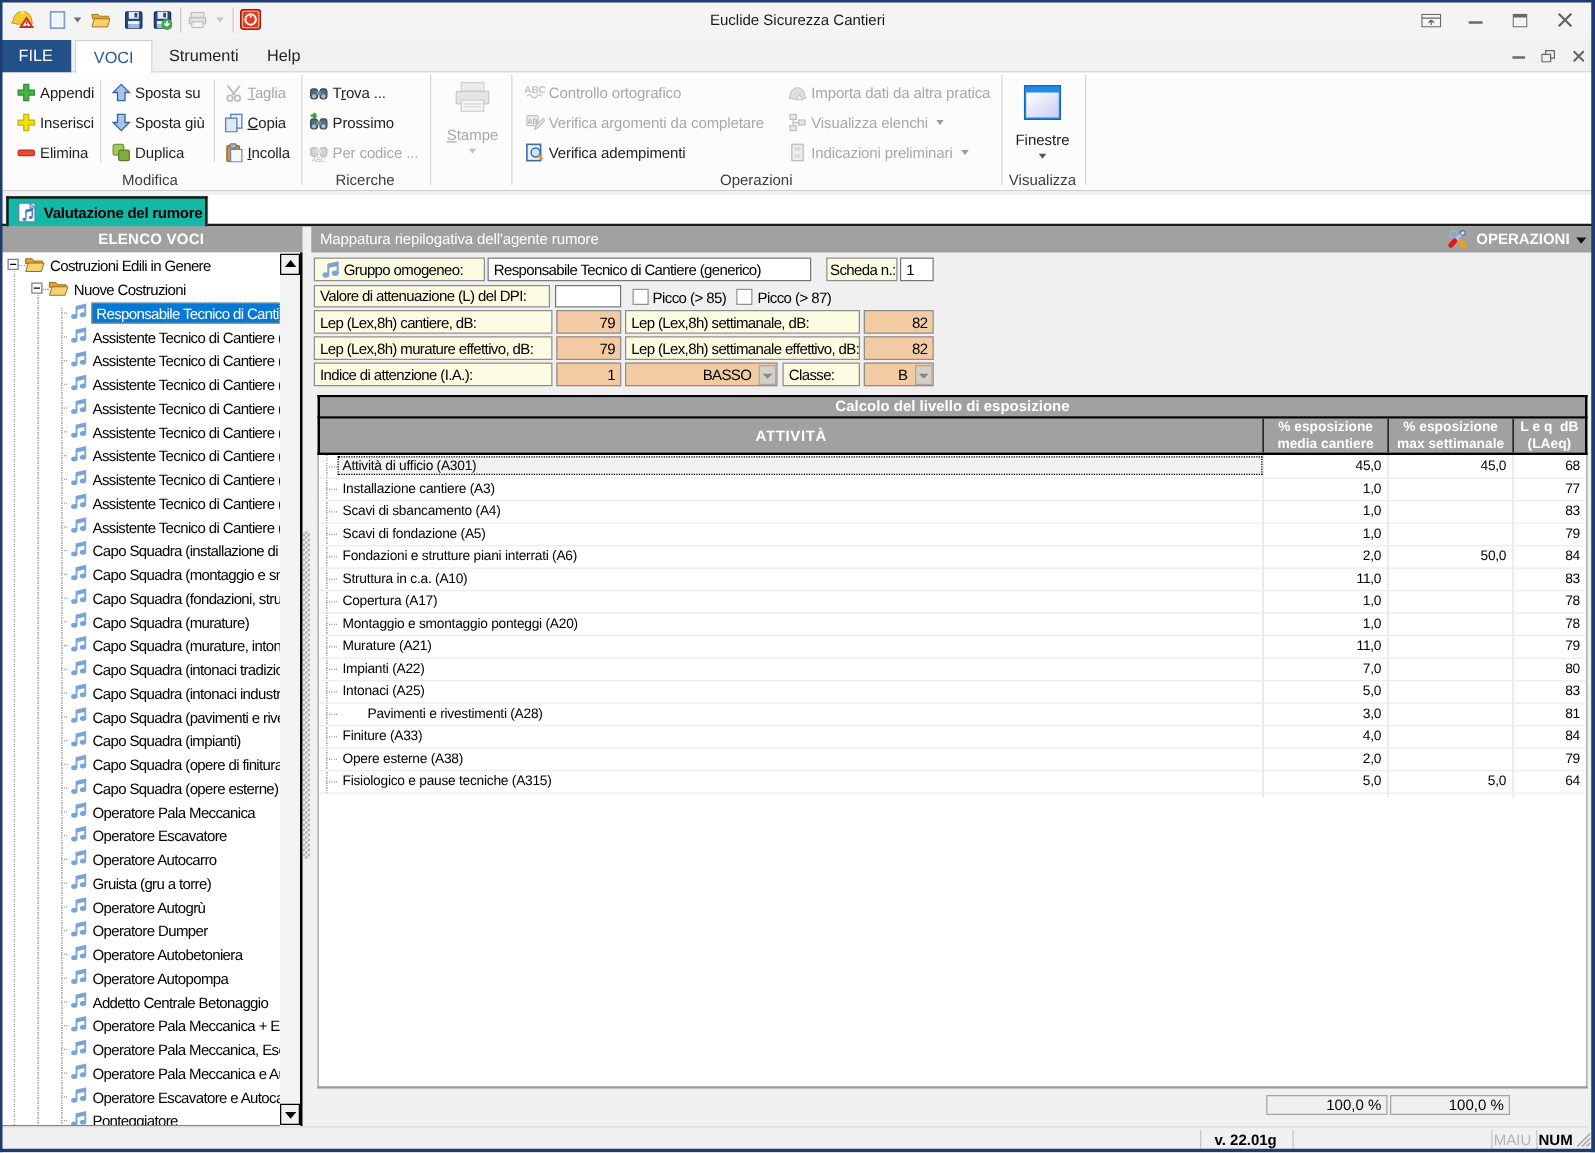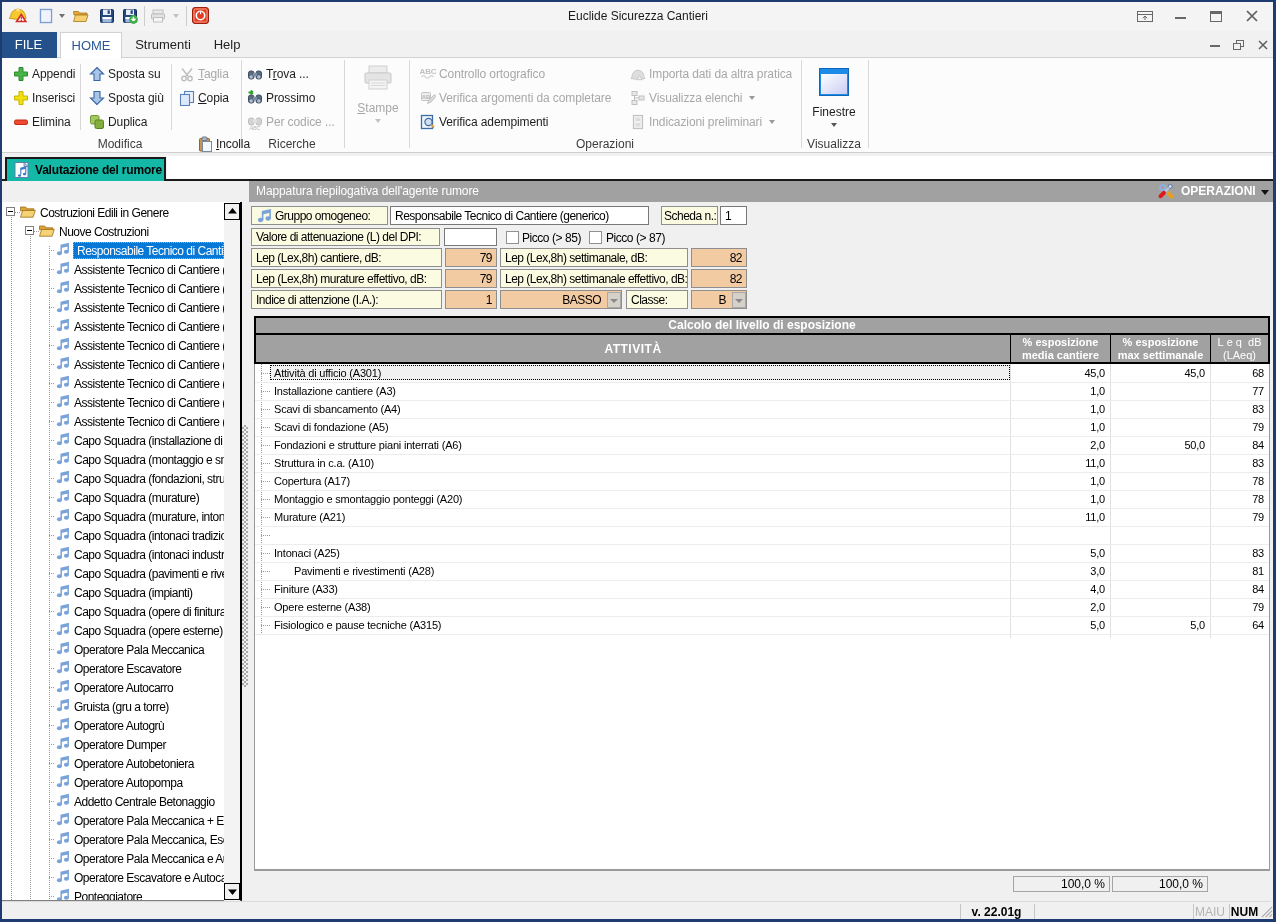--- a/index.html
+++ b/index.html
@@ -118,21 +118,21 @@
 <svg class="abs" style="left:1210px;top:11px" width="12" height="11" viewBox="0 0 12 11">
       <rect x="0.5" y="0.5" width="11" height="10" fill="none" stroke="#686868" stroke-width="1"></rect>
       <rect x="0.5" y="0.5" width="11" height="2.5" fill="#686868"></rect>
     </svg>
 <svg class="abs" style="left:1246px;top:10px" width="12" height="12" viewBox="0 0 12 12">
       <path d="M1 1 L11 11 M11 1 L1 11" stroke="#5f5f5f" stroke-width="1.7"></path>
     </svg>
 <div class="abs" id="tabrow"></div>
 <div class="abs" id="tabrow-line"></div>
 <div class="tab" style="left:0px;width:57px;background:#24518a;color:#fff;">FILE</div>
-<div class="tab" style="left:60px;width:62px;background:#fff;border:1px solid #d2d2d2;border-bottom:1px solid #fff;color:#2b579a;z-index:2;height:27px;">HOME</div>
+<div class="tab" style="left:60px;width:62px;background:#fff;border:1px solid #d2d2d2;border-bottom:1px solid #fff;color:#2b579a;z-index:2;height:27px;">VOCI</div>
 <div class="tab" style="left:128px;width:70px;">Strumenti</div>
 <div class="tab" style="left:206px;width:42px;">Help</div>
 <div class="abs" id="ribbon"></div>
 <div class="abs" style="left:1210px;top:45px;width:10px;height:2px;background:#686868;"></div>
 <svg class="abs" style="left:1233px;top:40px" width="11" height="10" viewBox="0 0 11 10">
       <rect x="3.5" y="0.5" width="7" height="6" fill="none" stroke="#686868"></rect>
       <rect x="0.5" y="3.5" width="7" height="6" fill="#f1f1f1" stroke="#686868"></rect>
     </svg>
 <svg class="abs" style="left:1258px;top:40px" width="10" height="10" viewBox="0 0 10 10">
       <path d="M1 1 L9 9 M9 1 L1 9" stroke="#5f5f5f" stroke-width="1.5"></path>
@@ -205,21 +205,21 @@
     </div>
 <div class="rbtn" style="left:179px;top:87px;">
       <span class="ic">
         <svg width="16" height="16" viewBox="0 0 16 16">
           <rect x="5.5" y="1.5" width="9" height="11" fill="#eaf1fb" stroke="#5b82b8" stroke-width="1.1"></rect>
           <rect x="1.5" y="4.5" width="9" height="11" fill="#dce9fb" stroke="#5b82b8" stroke-width="1.1"></rect>
         </svg>
       </span>
       <span><span style="text-decoration:underline">C</span>opia</span>
     </div>
-<div class="rbtn" style="left:197px;top:111px;margin-top:22px;">
+<div class="rbtn" style="left:179px;top:111px;">
       <span class="ic">
         <svg width="16" height="16" viewBox="0 0 16 16">
           <rect x="2.5" y="2.5" width="10" height="12.5" rx="1" fill="#c89550" stroke="#8f6526" stroke-width="1"></rect>
           <rect x="5" y="1" width="5" height="3.5" rx="1" fill="#b0b8c4" stroke="#6e7684"></rect>
           <rect x="5.5" y="5.5" width="9" height="10" fill="#f4f7fb" stroke="#7a8ba0" stroke-width="1"></rect>
         </svg>
       </span>
       <span><span style="text-decoration:underline">I</span>ncolla</span>
     </div>
 <div class="rbtn" style="left:247px;top:63px;">
@@ -351,20 +351,21 @@
 <div class="abs" id="strip"></div>
     <div class="abs" id="stripright"></div>
     <div class="abs" id="stripline"></div>
 <div class="abs" id="doctab"><svg style="margin:0 6px 0 7px" width="15" height="16" viewBox="0 0 15 16">
         <rect x="1" y="0.5" width="13" height="15" fill="#fff" stroke="#5b7fae" stroke-width="1"></rect>
         <path d="M10 0.5 l4 4 h-4 z" fill="#b9cbe2" stroke="#5b7fae" stroke-width="0.8"></path>
         <path d="M5.5 12.2 a1.6 1.3 0 1 0 0.1 0 z M10.5 10.7 a1.6 1.3 0 1 0 0.1 0 z" fill="#3f79c6"></path>
         <path d="M6.8 12.6 V6.2 l5-1.2 v6.4" stroke="#3f79c6" stroke-width="1.1" fill="none"></path>
         <path d="M6.8 6.2 l5-1.2 v1.8 l-5 1.2 z" fill="#3f79c6"></path>
       </svg>Valutazione del rumore</div>
+<div class="abs" id="lhead">ELENCO VOCI</div>
 <div class="abs" id="rhead"><span style="margin-left:7px;">Mappatura riepilogativa dell'agente rumore</span></div>
 <svg class="abs" style="left:1158px;top:183px" width="17" height="17" viewBox="0 0 17 17">
       <circle cx="4.6" cy="4.6" r="2.6" fill="none" stroke="#8fb0e0" stroke-width="2"></circle>
       <rect x="3.2" y="2.8" width="3" height="3" fill="#a1a1a1"></rect>
       <path d="M6.2 6.2 L10.8 10.8" stroke="#8fb0e0" stroke-width="2.6"></path>
       <path d="M10.4 10.4 L13.6 13.6" stroke="#e8a020" stroke-width="4" stroke-linecap="round"></path>
       <circle cx="12.2" cy="3.4" r="1.9" fill="#dce6f4" stroke="#4a6ea8" stroke-width="0.9"></circle>
       <path d="M10.9 4.7 L6.4 9.2" stroke="#b9c6da" stroke-width="2"></path>
       <path d="M5.8 9.8 L2.6 13.2" stroke="#e01818" stroke-width="4" stroke-linecap="round"></path>
     </svg>
@@ -727,21 +728,21 @@
 <div class="abs" style="left:2px;top:19px;width:754px;height:27px;color:#fff;font-weight:bold;font-size:12px;display:flex;align-items:center;justify-content:center;letter-spacing:0.5px;">ATTIVITÀ</div>
 <div class="blk" style="left:756px;top:19px;width:1px;height:27px;"></div>
 <div class="blk" style="left:856px;top:19px;width:1px;height:27px;"></div>
 <div class="blk" style="left:956px;top:19px;width:1px;height:27px;"></div>
 <div class="abs" style="left:757px;top:19px;width:99px;height:27px;color:#fff;font-weight:bold;font-size:11px;line-height:13px;text-align:center;display:flex;align-items:center;justify-content:center;">
         <div>% esposizione<br>media cantiere</div>
       </div>
 <div class="abs" style="left:857px;top:19px;width:99px;height:27px;color:#fff;font-weight:bold;font-size:11px;line-height:13px;text-align:center;display:flex;align-items:center;justify-content:center;">
         <div>% esposizione<br>max settimanale</div>
       </div>
-<div class="abs" style="left:957px;top:19px;width:57px;height:27px;color:#fff;font-weight:normal;font-size:11px;line-height:13px;text-align:center;display:flex;align-items:center;justify-content:center;">
+<div class="abs" style="left:957px;top:19px;width:57px;height:27px;color:#fff;font-weight:bold;font-size:11px;line-height:13px;text-align:center;display:flex;align-items:center;justify-content:center;">
         <div>L&nbsp;e&nbsp;q&nbsp;&nbsp;dB<br>(LAeq)</div>
       </div>
 <div class="abs" style="left:0;top:48px;width:1px;height:507px;background:#9a9a9a;"></div>
 <div class="abs" style="left:1015px;top:48px;width:1px;height:507px;background:#9a9a9a;"></div>
 <div class="abs" style="left:0;top:553px;width:1016px;height:2px;background:#9a9a9a;"></div>
 <div class="gvsep" style="left:756px;top:48px;height:274px;"></div>
 <div class="gvsep" style="left:856px;top:48px;height:274px;"></div>
 <div class="gvsep" style="left:956px;top:48px;height:274px;"></div>
 <div class="vline" style="left:7px;top:48px;height:272px;"></div>
 <div class="hline" style="left:7px;top:57px;width:9px;"></div>
@@ -811,20 +812,26 @@
 <div class="rowsep" style="left:1px;top:192px;width:1014px;"></div>
 <div class="hline" style="left:7px;top:201px;width:9px;"></div>
 <div class="grow" style="left:0;top:192px;width:969px;height:18px;">
         <span class="gcell" style="left:20px;">Murature (A21)</span>
         <span class="gcell" style="left:757px;width:94px;text-align:right;">11,0</span>
         <span class="gcell" style="left:857px;width:94px;text-align:right;"></span>
         <span class="gcell" style="left:957px;width:53px;text-align:right;">79</span>
       </div>
 <div class="rowsep" style="left:1px;top:210px;width:1014px;"></div>
 <div class="hline" style="left:7px;top:219px;width:9px;"></div>
+<div class="grow" style="left:0;top:210px;width:1016px;height:18px;">
+        <span class="gcell" style="left:20px;">Impianti (A22)</span>
+        <span class="gcell" style="left:757px;width:94px;text-align:right;">7,0</span>
+        <span class="gcell" style="left:857px;width:94px;text-align:right;"></span>
+        <span class="gcell" style="left:957px;width:53px;text-align:right;">80</span>
+      </div>
 <div class="rowsep" style="left:1px;top:228px;width:1014px;"></div>
 <div class="hline" style="left:7px;top:237px;width:9px;"></div>
 <div class="grow" style="left:0;top:228px;width:1016px;height:18px;">
         <span class="gcell" style="left:20px;">Intonaci (A25)</span>
         <span class="gcell" style="left:757px;width:94px;text-align:right;">5,0</span>
         <span class="gcell" style="left:857px;width:94px;text-align:right;"></span>
         <span class="gcell" style="left:957px;width:53px;text-align:right;">83</span>
       </div>
 <div class="rowsep" style="left:1px;top:246px;width:1014px;"></div>
 <div class="hline" style="left:7px;top:255px;width:9px;"></div>

